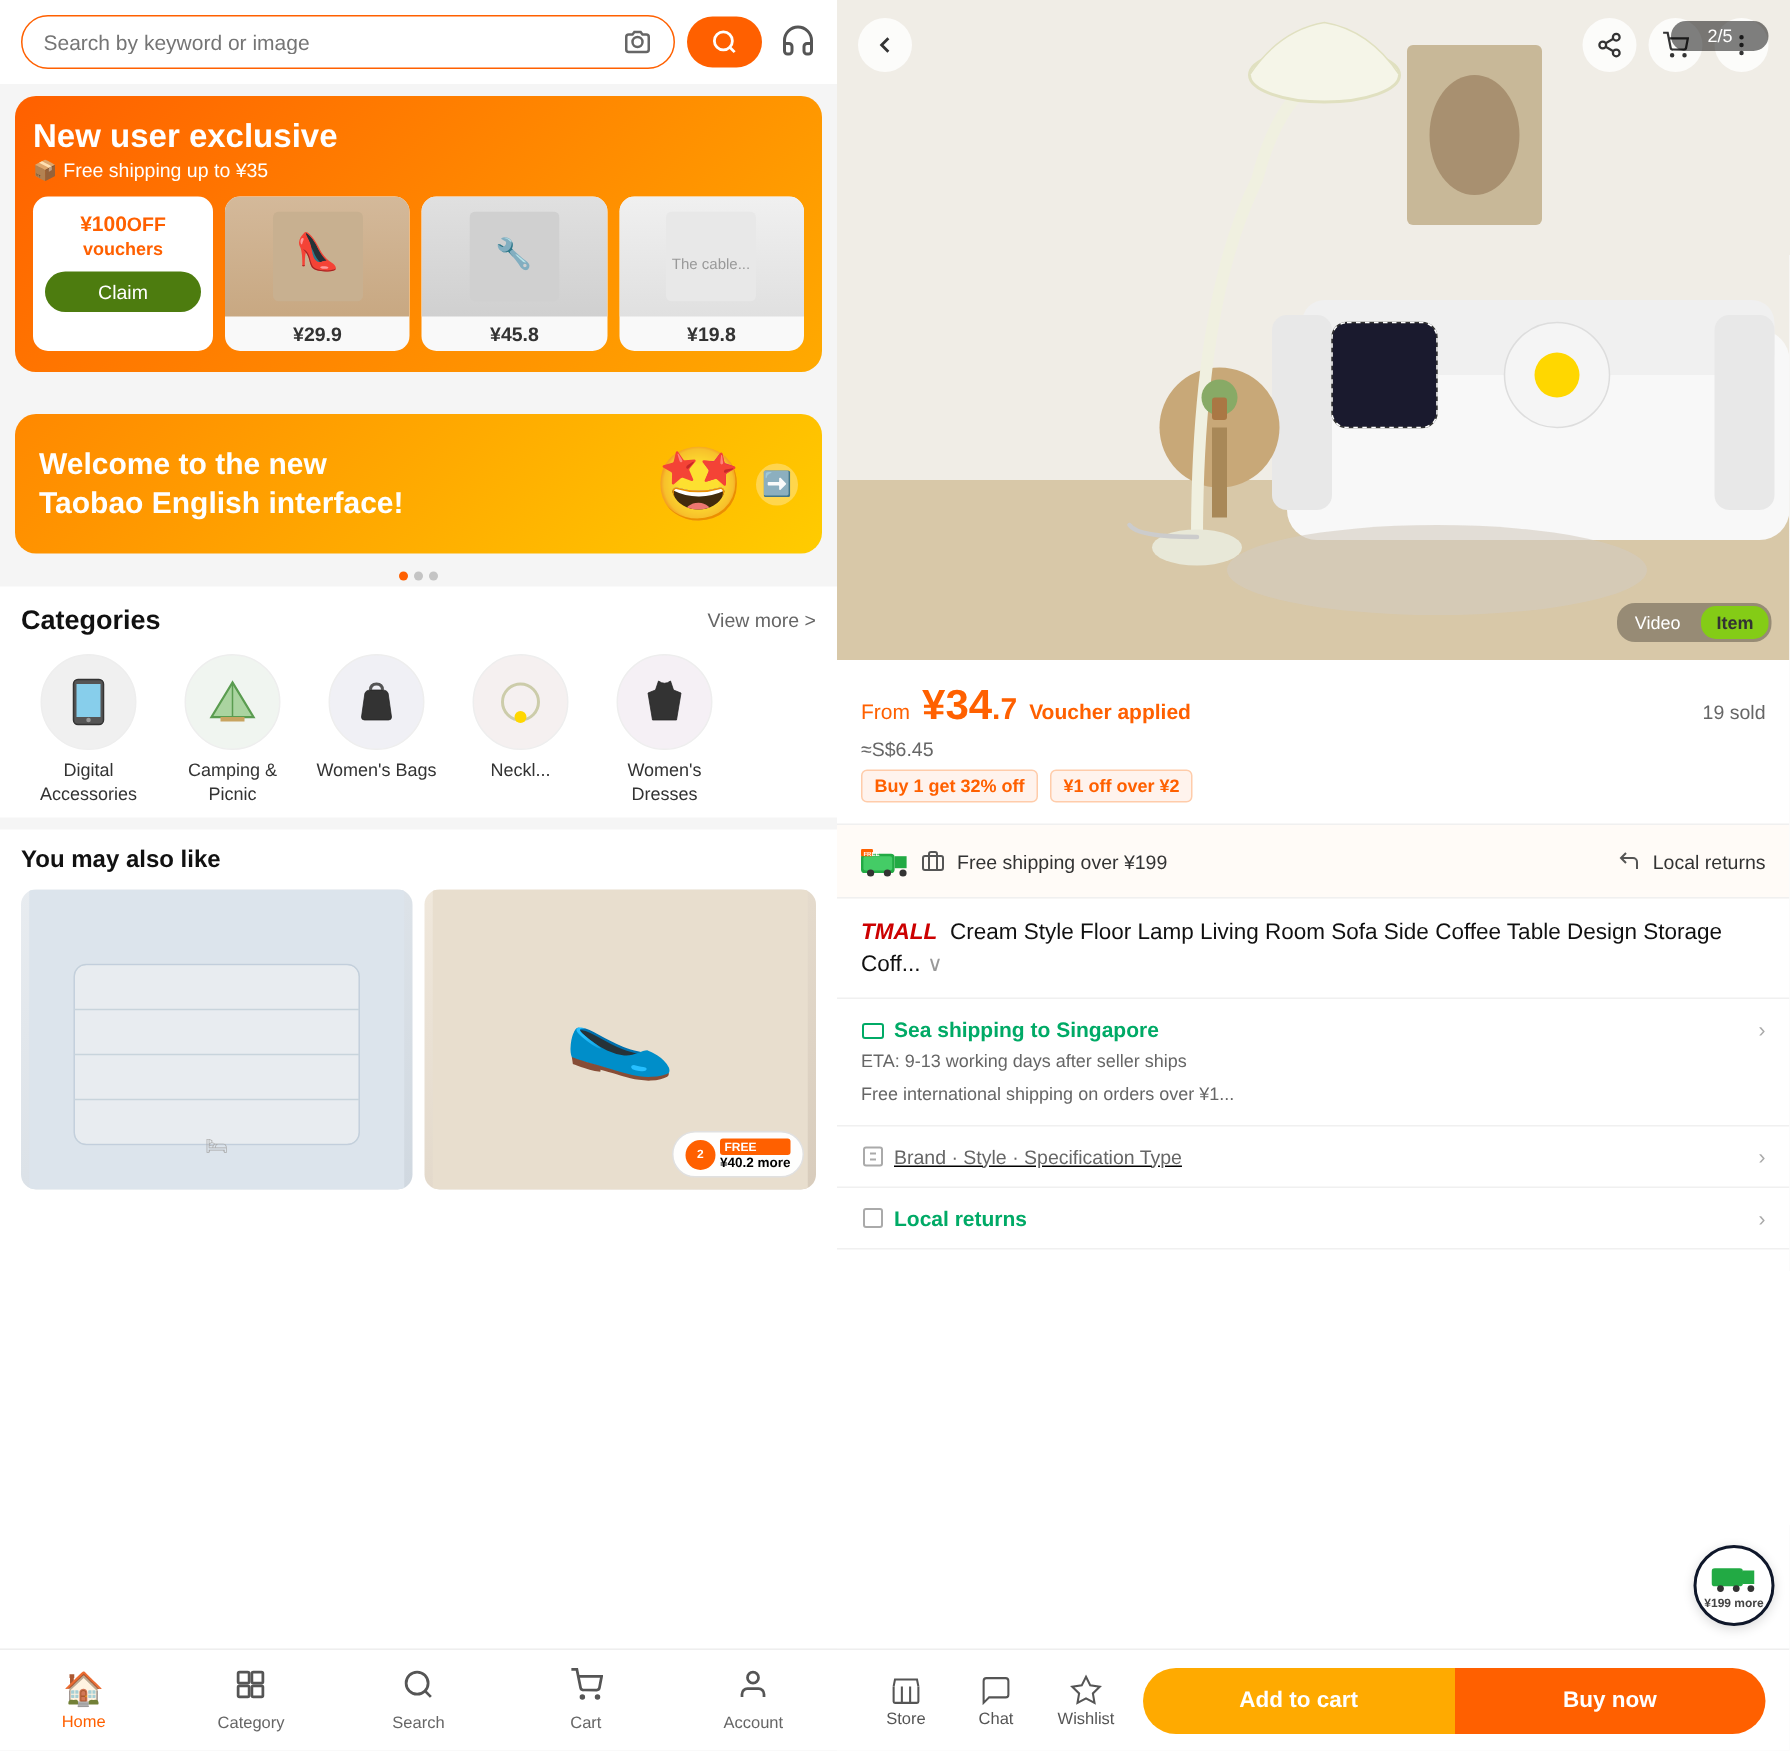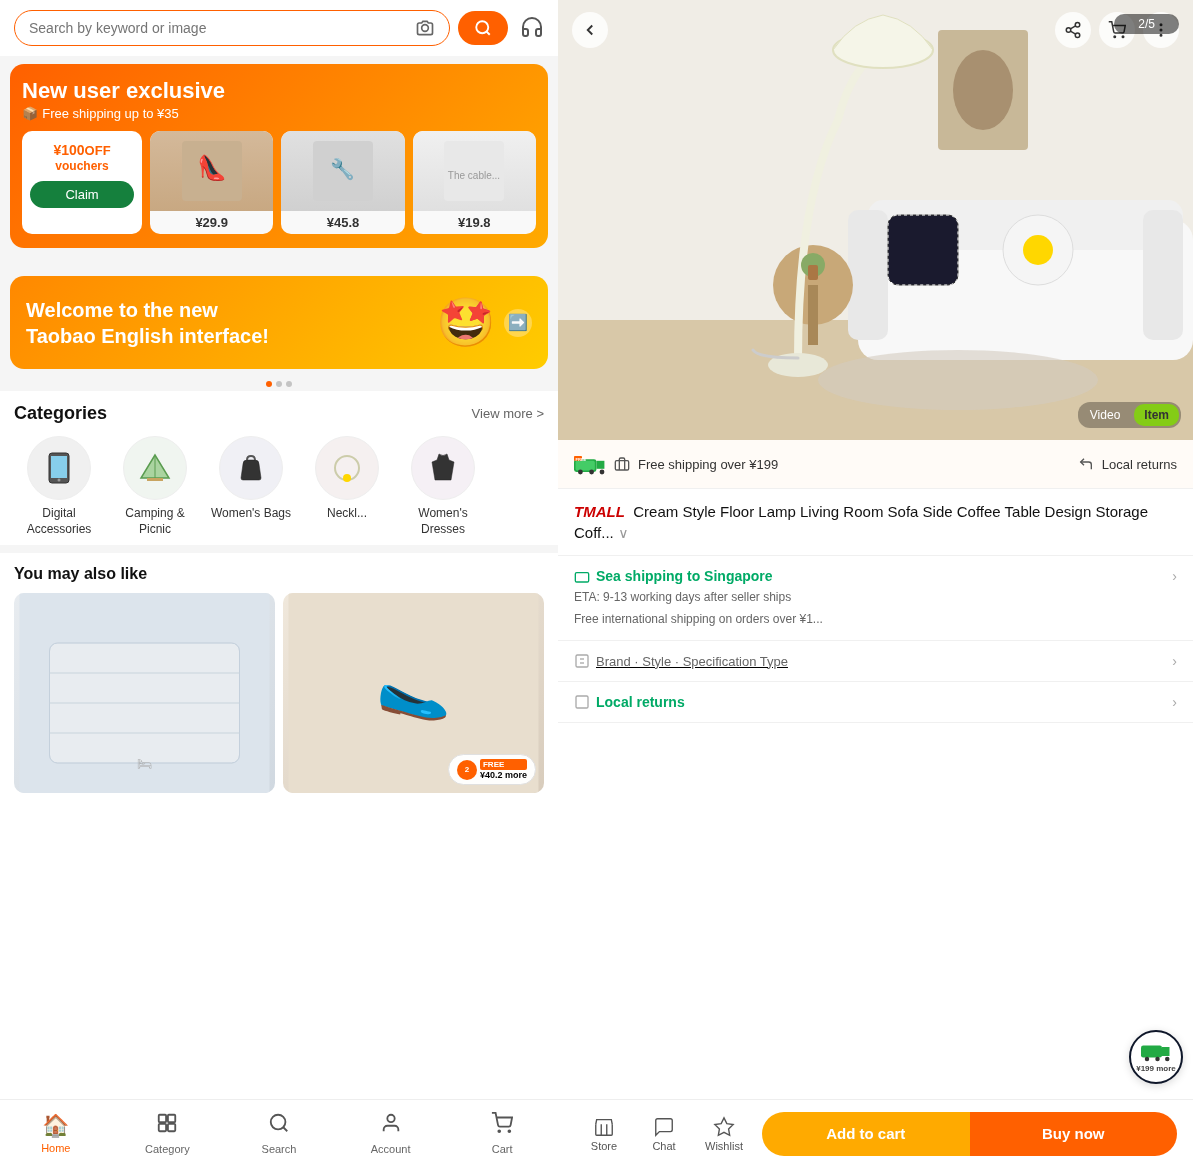--- a/index.html
+++ b/index.html
@@ -16,21 +16,21 @@
     .search-input-wrap input { border: none; outline: none; flex: 1; font-size: 14px; color: #aaa; background: transparent; }
     .camera-btn { background: none; border: none; cursor: pointer; display: flex; align-items: center; }
     .search-btn { background: #ff6000; border: none; border-radius: 20px; padding: 8px 16px; cursor: pointer; display: flex; align-items: center; }
     .headphone-btn { background: none; border: none; cursor: pointer; margin-left: 4px; }
     .new-user-banner { background: linear-gradient(135deg, #ff6000 0%, #ffaa00 100%); margin: 8px 10px; border-radius: 14px; padding: 14px 12px; position: relative; overflow: hidden; }
     .banner-title { color: #fff; font-size: 22px; font-weight: 800; margin-bottom: 2px; }
     .banner-subtitle { color: #fff; font-size: 13px; display: flex; align-items: center; gap: 4px; }
     .banner-grid { display: flex; gap: 8px; margin-top: 10px; }
     .voucher-box { background: #fff; border-radius: 10px; padding: 10px 8px; flex: 0 0 120px; }
     .voucher-label { font-size: 12px; color: #ff6000; font-weight: 600; text-align: center; }
-    .claim-btn { background: #15803d; color: #fff; border: none; border-radius: 20px; padding: 6px 16px; margin-top: 8px; font-size: 13px; cursor: pointer; display: block; width: 100%; }
+    .claim-btn { background: #4d7c0f; color: #fff; border: none; border-radius: 20px; padding: 6px 16px; margin-top: 8px; font-size: 13px; cursor: pointer; display: block; width: 100%; }
     .product-thumb { background: #f9f9f9; border-radius: 10px; flex: 1; display: flex; flex-direction: column; align-items: center; overflow: hidden; }
     .product-thumb-img { width: 100%; height: 80px; background: #e8e8e8; border-radius: 8px 8px 0 0; object-fit: cover; display: flex; align-items: center; justify-content: center; font-size: 10px; color: #aaa; }
     .thumb-img-shoes { background: linear-gradient(180deg,#d4b99a 0%,#c8a882 100%); }
     .thumb-img-device { background: linear-gradient(180deg,#e0e0e0 0%,#d0d0d0 100%); }
     .thumb-img-last { background: linear-gradient(180deg,#f0f0f0 0%,#e0e0e0 100%); }
     .product-price { font-size: 13px; color: #333; font-weight: 600; padding: 4px; }
     
     .welcome-banner { background: linear-gradient(135deg, #ff8800 0%, #ffcc00 100%); margin: 20px 10px 8px; border-radius: 14px; padding: 18px 16px; display: flex; align-items: center; gap: 8px; }
     .welcome-text { color: #fff; font-size: 20px; font-weight: 800; flex: 1; line-height: 1.3; }
     .welcome-emoji { font-size: 48px; }
@@ -332,35 +332,35 @@
           <svg width="22" height="22" viewBox="0 0 24 24" fill="none" stroke="#555" stroke-width="2">
               <circle cx="11" cy="11" r="8"></circle>
               <line x1="21" y1="21" x2="16.65" y2="16.65"></line>
             </svg>
         </span>
         <span class="nav-label">Search</span>
       </div>
       <div class="nav-item">
         <span class="nav-icon">
           <svg width="22" height="22" viewBox="0 0 24 24" fill="none" stroke="#555" stroke-width="2">
-              <path d="M20 21v-2a4 4 0 0 0-4-4H8a4 4 0 0 0-4 4v2"></path>
-              <circle cx="12" cy="7" r="4"></circle>
+              <circle cx="9" cy="21" r="1"></circle>
+              <circle cx="20" cy="21" r="1"></circle>
+              <path d="M1 1h4l2.68 13.39a2 2 0 0 0 2 1.61h9.72a2 2 0 0 0 2-1.61L23 6H6"></path>
             </svg>
         </span>
-        <span class="nav-label">Account</span>
+        <span class="nav-label">Cart</span>
       </div>
       <div class="nav-item">
         <span class="nav-icon">
           <svg width="22" height="22" viewBox="0 0 24 24" fill="none" stroke="#555" stroke-width="2">
-              <circle cx="9" cy="21" r="1"></circle>
-              <circle cx="20" cy="21" r="1"></circle>
-              <path d="M1 1h4l2.68 13.39a2 2 0 0 0 2 1.61h9.72a2 2 0 0 0 2-1.61L23 6H6"></path>
+              <path d="M20 21v-2a4 4 0 0 0-4-4H8a4 4 0 0 0-4 4v2"></path>
+              <circle cx="12" cy="7" r="4"></circle>
             </svg>
         </span>
-        <span class="nav-label">Cart</span>
+        <span class="nav-label">Account</span>
       </div>
     </div>
   </div>
 
   <div class="right-panel">
 
     <div class="product-image-wrap">
 
       <div style="width:100%;height:100%;background:linear-gradient(160deg,#f0ede8 0%,#e4e0d8 50%,#d8d4cc 100%);">
         <svg width="100%" height="440" viewBox="0 0 635 440" xmlns="http://www.w3.org/2000/svg">
@@ -437,20 +437,35 @@
       <div class="img-counter">2/5</div>
 
       <div class="video-item-tabs">
         <div class="vi-tab">Video</div>
         <div class="vi-tab active">Item</div>
       </div>
     </div>
 
     <div class="scroll-area">
 
+      <div class="product-info">
+        <div class="price-row">
+          <span class="from-label">From</span>
+          <span style="color:#ff6000;font-size:28px;font-weight:800;">
+            <span>¥</span><span>34</span><span style="font-size:20px;">.7</span>
+          </span>
+          <span class="voucher-applied">Voucher applied</span>
+          <span class="sold-count">19 sold</span>
+        </div>
+        <div class="sgd-price">≈S$6.45</div>
+        <div class="discount-row">
+          <span class="discount-badge">Buy 1 get 32% off</span>
+          <span class="discount-badge">¥1 off over ¥2</span>
+        </div>
+      </div>
 
       <div class="shipping-row">
         <div style="display:flex;align-items:center;gap:4px;">
           <svg width="32" height="24" viewBox="0 0 40 28">
               <rect x="0" y="8" width="28" height="16" rx="3" fill="#22aa44"></rect>
               <rect x="2" y="10" width="24" height="12" rx="2" fill="#44cc66"></rect>
               <polygon points="28,10 38,10 38,20 28,20" fill="#22aa44"></polygon>
               <circle cx="8" cy="24" r="3" fill="#333"></circle>
               <circle cx="22" cy="24" r="3" fill="#333"></circle>
               <circle cx="35" cy="24" r="3" fill="#333"></circle>

